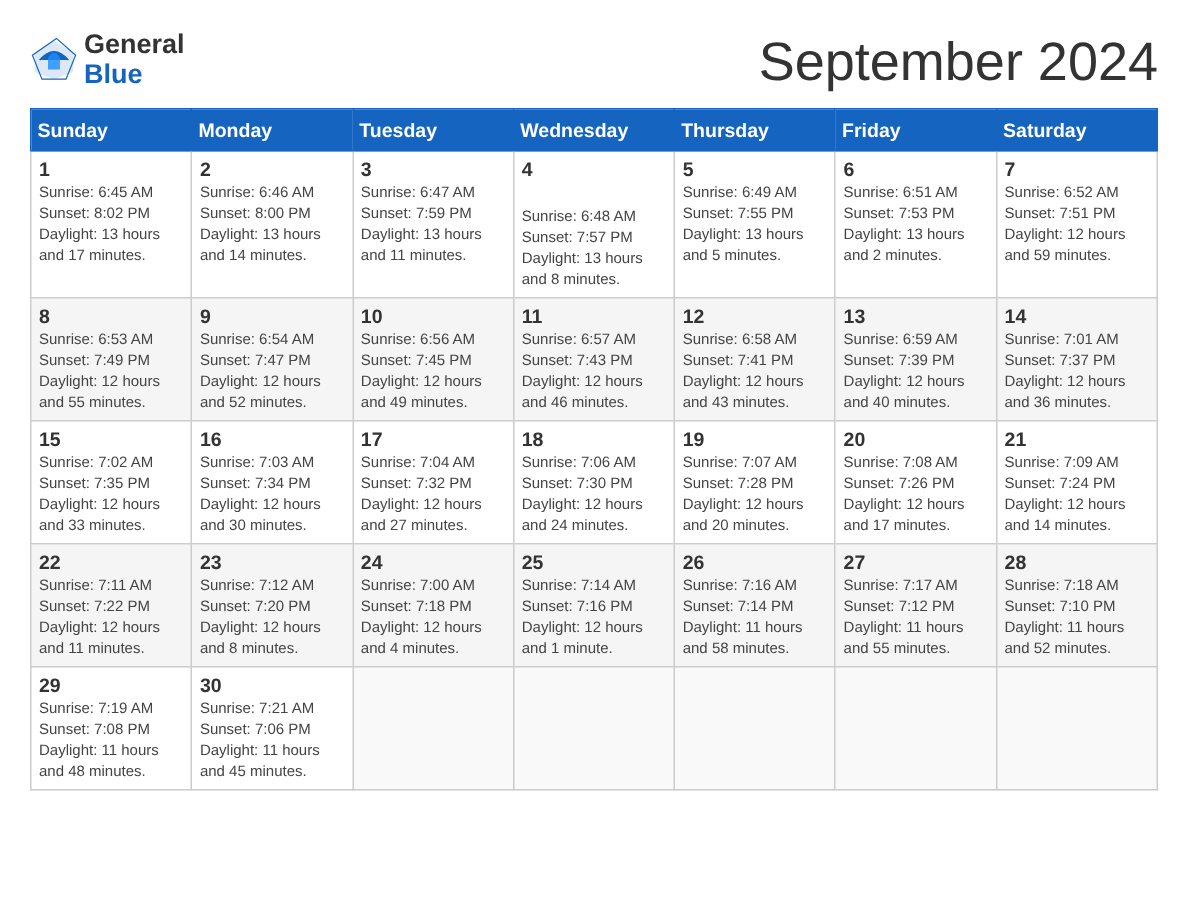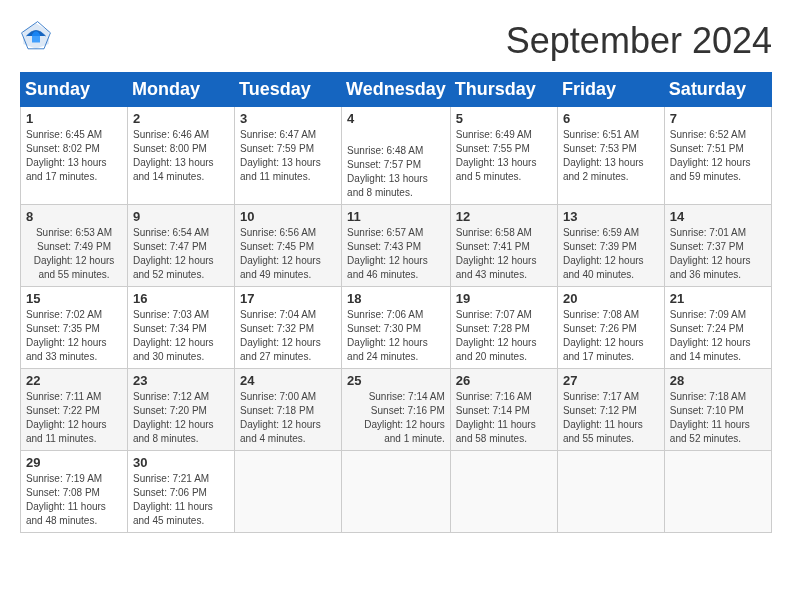--- a/index.html
+++ b/index.html
@@ -45,21 +45,21 @@
     table {
       width: 100%;
       border-collapse: collapse;
       font-size: 11px;
     }
     thead tr th {
       background-color: #1565c0;
       color: #fff;
       padding: 6px 4px;
       text-align: left;
-      font-size: 18px;
+      font-size: 13px;
       font-weight: bold;
       border: 1px solid #1565c0;
     }
     tbody tr td {
       border: 1px solid #ccc;
       padding: 4px 5px;
       vertical-align: top;
       width: calc(100% / 7);
       min-height: 70px;
     }
@@ -83,20 +83,24 @@
 <body>
 
 <div class="header">
   <div class="logo">
     <svg class="logo-icon" viewBox="0 0 40 40" xmlns="http://www.w3.org/2000/svg">
       <polygon points="20,4 36,14 36,30 20,36 4,30 4,14" fill="#1565c0" opacity="0.15"></polygon>
       <polygon points="22,2 38,16 30,36 10,36 2,16" fill="none" stroke="#1565c0" stroke-width="1"></polygon>
       <path d="M8,20 Q20,6 32,20" fill="#1565c0" stroke="#1565c0" stroke-width="1"></path>
       <path d="M15,28 L15,18 Q20,10 25,18 L25,28" fill="#1a8cff" opacity="0.8"></path>
     </svg>
+    <div class="logo-text">
+      <span class="general">General</span><br>
+      <span class="blue">Blue</span>
+    </div>
   </div>
   <div class="title-block">
     <div class="month-title">September 2024</div>
   </div>
 </div>
 
 <table>
   <thead>
     <tr id="thead-row">
         <th>Sunday</th>
@@ -156,21 +160,21 @@
           <span class="day-num">7</span>
           <div class="day-info" style="white-space: pre-line;">Sunrise: 6:52 AM
 Sunset: 7:51 PM
 Daylight: 12 hours
 and 59 minutes.</div>
         </td>
       </tr>
       <tr>
         <td>
           <span class="day-num">8</span>
-          <div class="day-info" style="white-space: pre-line; text-align: center;">Sunrise: 6:53 AM
+          <div class="day-info" style="white-space: pre-line;">Sunrise: 6:53 AM
 Sunset: 7:49 PM
 Daylight: 12 hours
 and 55 minutes.</div>
         </td>
         <td>
           <span class="day-num">9</span>
           <div class="day-info" style="white-space: pre-line;">Sunrise: 6:54 AM
 Sunset: 7:47 PM
 Daylight: 12 hours
 and 52 minutes.</div>
@@ -279,21 +283,21 @@
         </td>
         <td>
           <span class="day-num">24</span>
           <div class="day-info" style="white-space: pre-line;">Sunrise: 7:00 AM
 Sunset: 7:18 PM
 Daylight: 12 hours
 and 4 minutes.</div>
         </td>
         <td>
           <span class="day-num">25</span>
-          <div class="day-info" style="white-space: pre-line; text-align: right;">Sunrise: 7:14 AM
+          <div class="day-info" style="white-space: pre-line;">Sunrise: 7:14 AM
 Sunset: 7:16 PM
 Daylight: 12 hours
 and 1 minute.</div>
         </td>
         <td>
           <span class="day-num">26</span>
           <div class="day-info" style="white-space: pre-line;">Sunrise: 7:16 AM
 Sunset: 7:14 PM
 Daylight: 11 hours
 and 58 minutes.</div>

